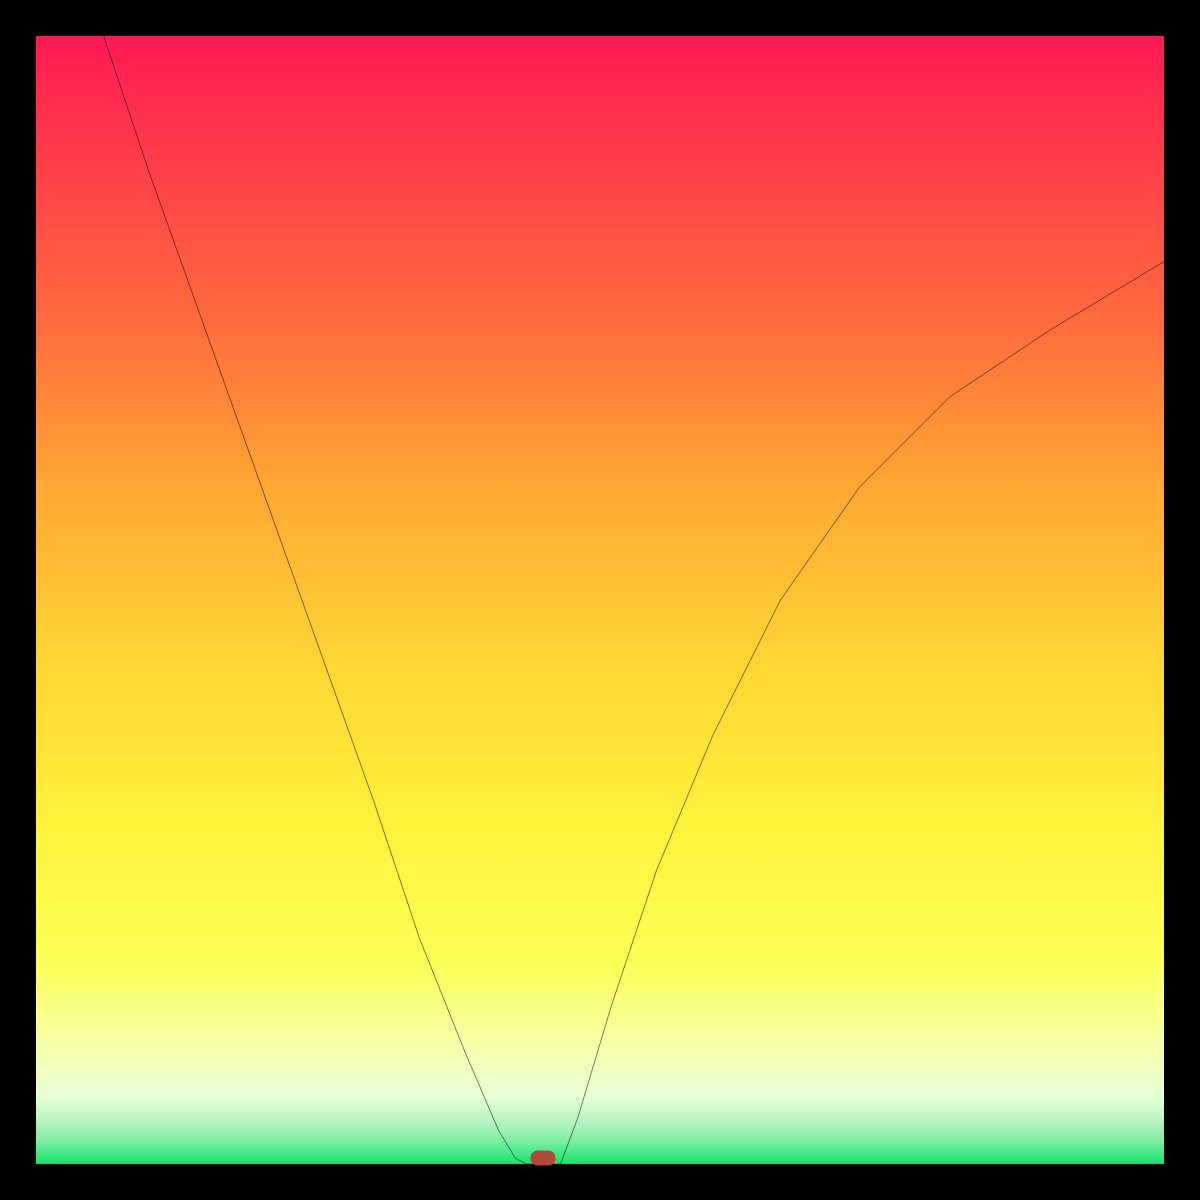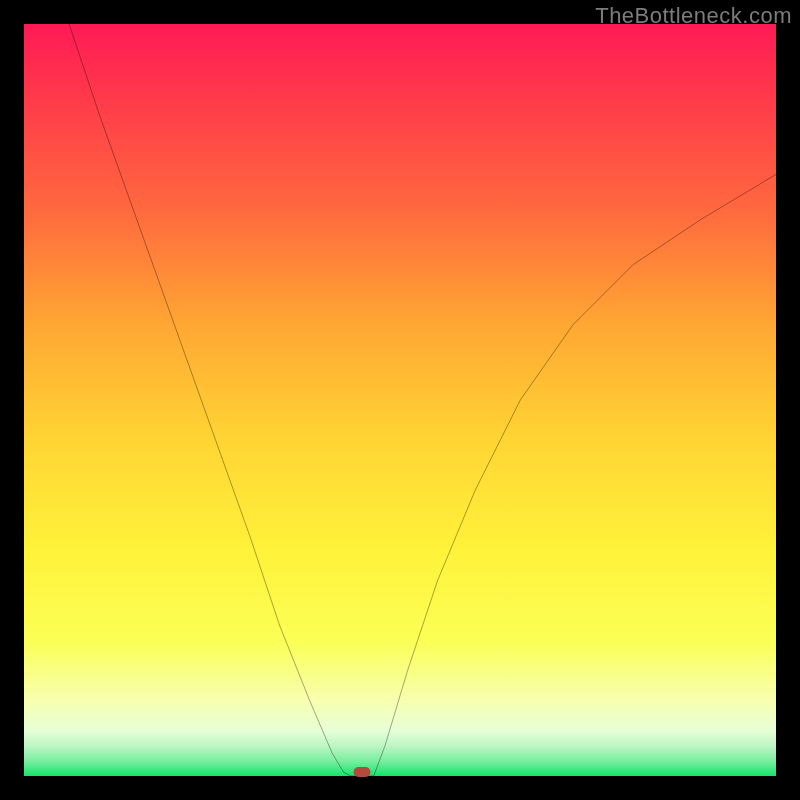--- a/index.html
+++ b/index.html
@@ -65,21 +65,20 @@
     border-radius: 5px;
     background: #b24a3d;
     transform: translate(-50%, -50%);
     z-index: 3;
   }
 </style>
 </head>
 <body>
 
 <div class="chart-wrap">
-  <span class="attribution">TheBottleneck.com</span>
 
   <div class="plot-area">
 
     <svg class="curve-layer" viewBox="0 0 100 100" preserveAspectRatio="none">
       <path fill="none" stroke="#000" stroke-width="0.35" vector-effect="non-scaling-stroke" d="M6.00 0.00 L10.00 12.00 L15.00 26.00 L20.00 40.00 L25.00 54.00 L30.00 68.00 L34.00 80.00 L38.00 90.00 L41.00 97.00 L42.50 99.50 L43.50 100.00"></path>
       <path fill="none" stroke="#000" stroke-width="0.35" vector-effect="non-scaling-stroke" d="M46.50 100.00 L48.00 96.00 L51.00 86.00 L55.00 74.00 L60.00 62.00 L66.00 50.00 L73.00 40.00 L81.00 32.00 L90.00 26.00 L100.00 20.00"></path>
       <path fill="none" stroke="#000" stroke-width="0.35" vector-effect="non-scaling-stroke" d="M43.50 100.00 L46.50 100.00"></path>
     </svg>
 
     <div class="marker" style="left:45%; top:99.5%;"></div>

